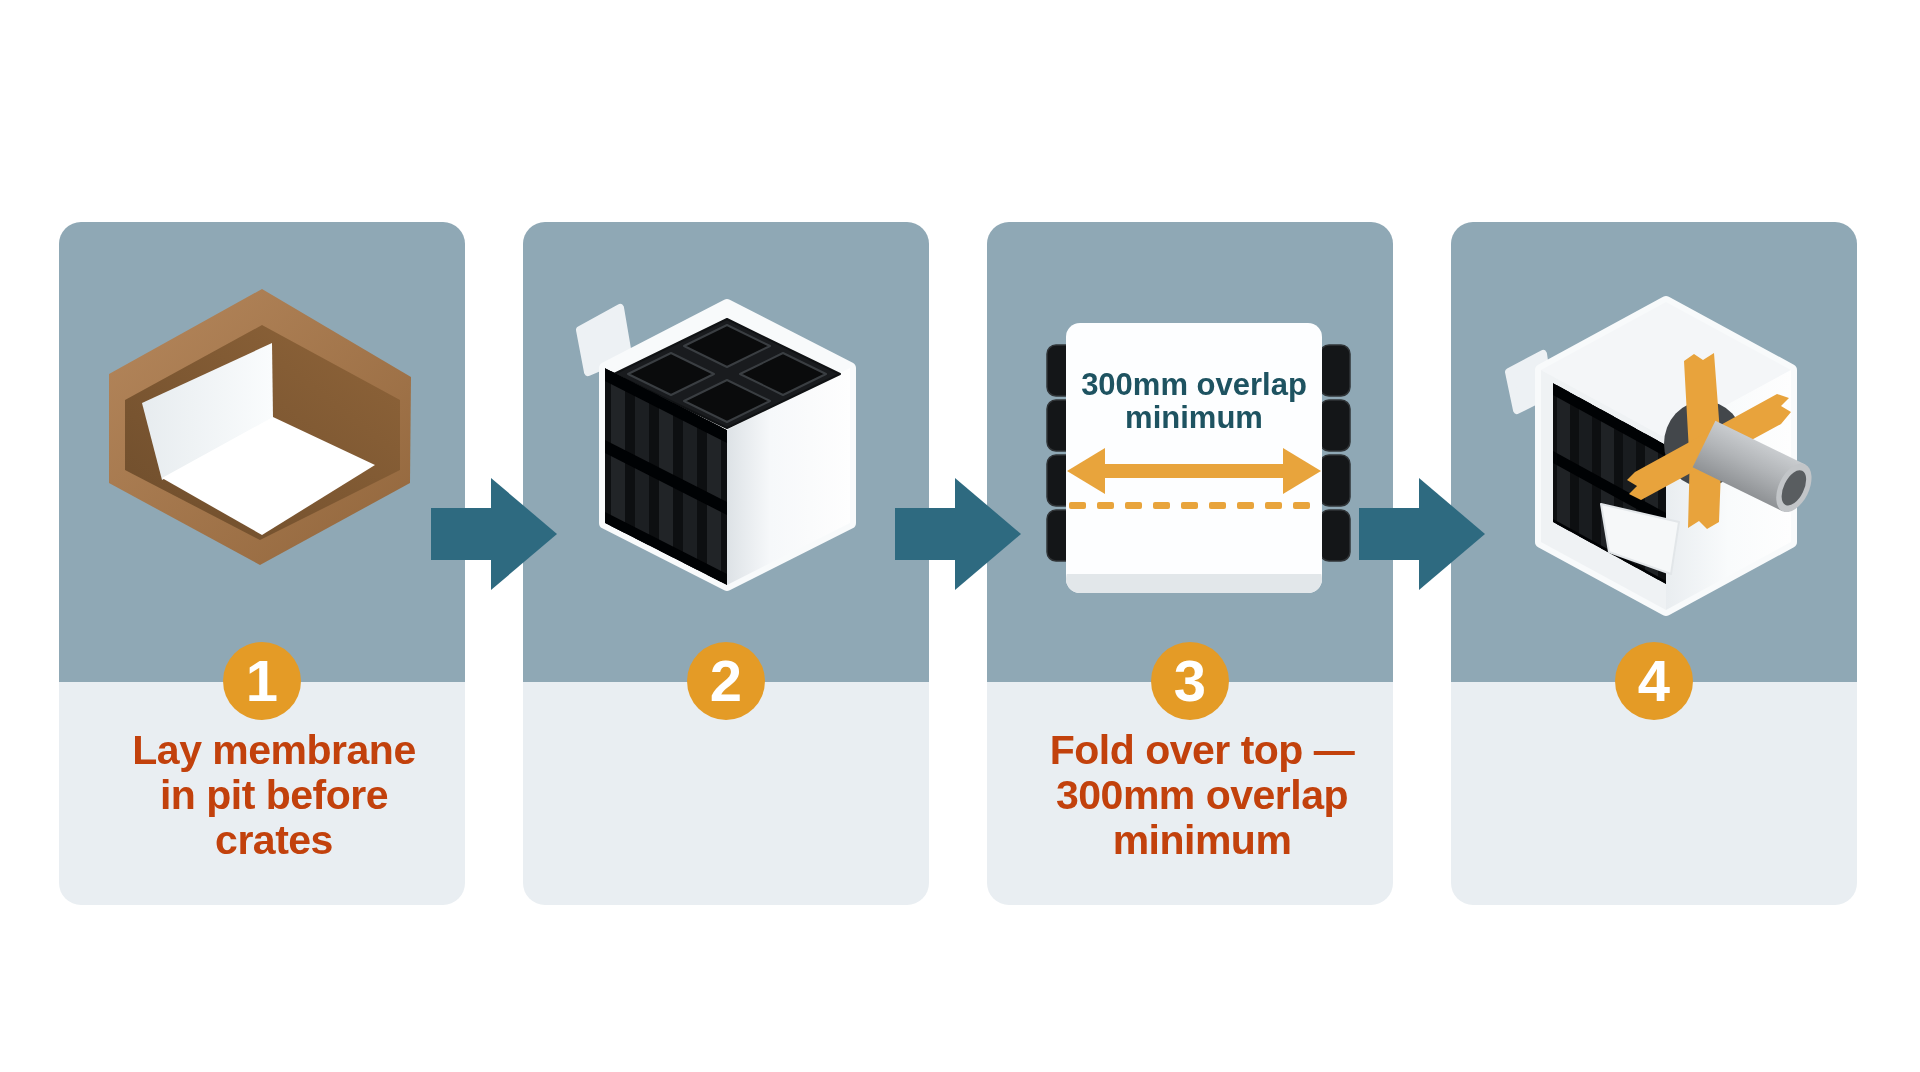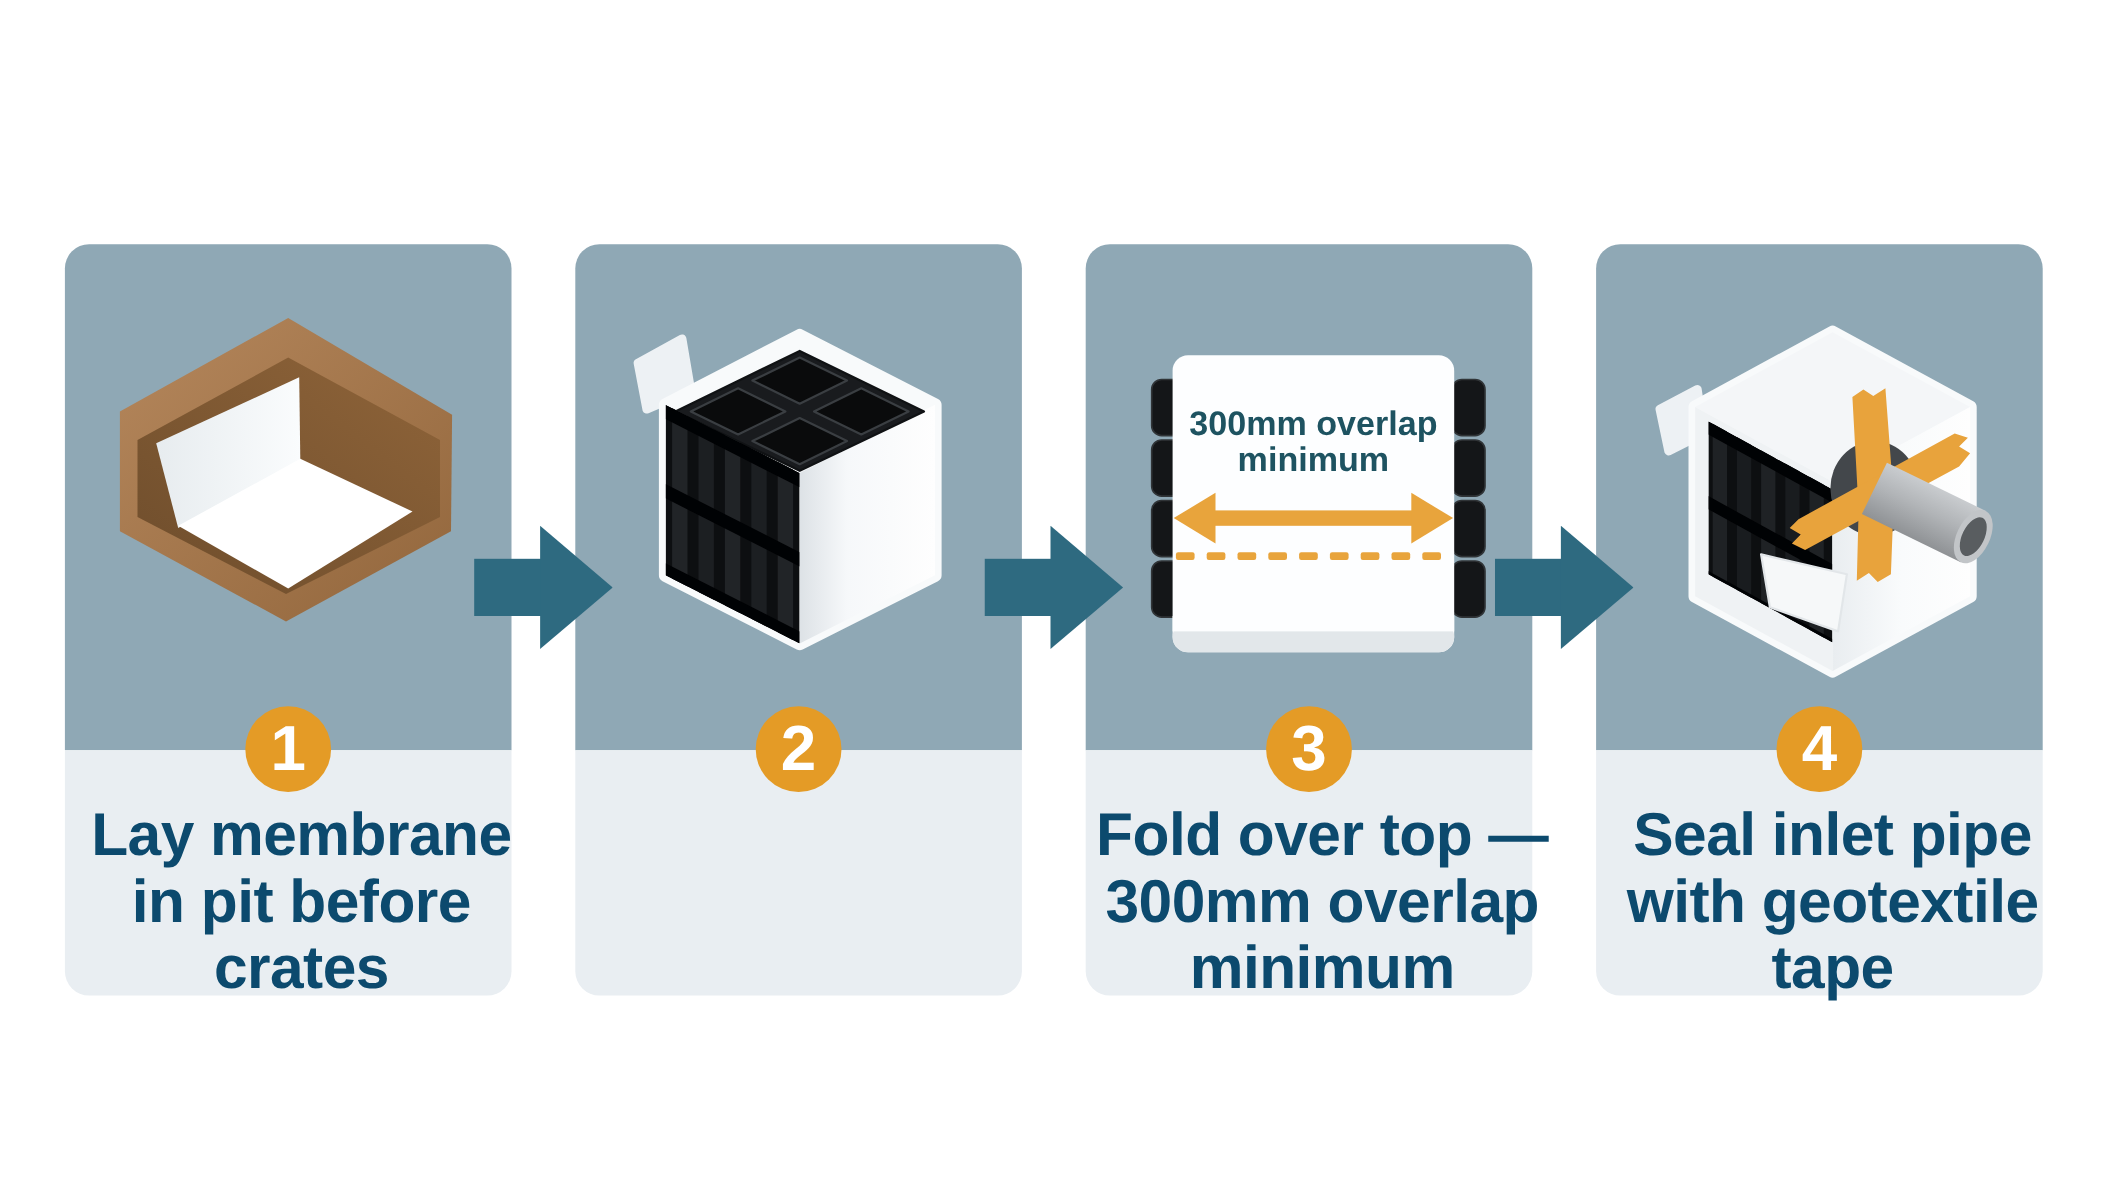--- a/index.html
+++ b/index.html
@@ -17,22 +17,22 @@
     background:#E9EEF2;border-radius:0 0 22px 22px;
   }
   .badge{
     position:absolute;top:-40px;left:50%;transform:translateX(-50%);
     width:78px;height:78px;border-radius:50%;background:#E49B26;
     display:flex;align-items:center;justify-content:center;
     color:#ffffff;font-weight:bold;font-size:58px;line-height:1;
   }
   .caption{
     position:absolute;top:46px;left:0;width:430px;
-    text-align:center;font-weight:bold;font-size:55px;line-height:1.1;
-    letter-spacing:-0.5px;color:#0c4a6e;white-space:pre-line;
+    text-align:center;font-weight:bold;font-size:41px;line-height:1.1;
+    letter-spacing:-0.5px;color:#c2410c;white-space:pre-line;
   }
   .flow-arrow{position:absolute;top:478px;width:126px;height:112px;}
   .illus{position:absolute;top:0;left:0;width:406px;height:460px;}
   .overlap-label{
     position:absolute;left:79px;top:146px;width:256px;
     text-align:center;font-weight:bold;font-size:31px;line-height:1.08;
     color:#1E5361;white-space:pre-line;
   }
 </style>
 </head>
@@ -225,23 +225,20 @@
           <rect x="253" y="196" width="100" height="52" fill="url(#p4pipe)"></rect>
           <ellipse cx="353" cy="222" rx="15" ry="26" fill="#C2C5C8"></ellipse>
           <ellipse cx="353" cy="222" rx="10" ry="19" fill="#595D60"></ellipse>
         </g>
       </svg>
     </div>
     <div class="panel-bottom">
       <div class="badge">
         <span>4</span>
       </div>
-      <div class="caption">Seal inlet pipe
-with geotextile
-tape</div>
     </div>
   </section>
 
   <svg class="flow-arrow" style="left:431px" viewBox="0 0 126 112">
     <rect x="0" y="30" width="62" height="52" fill="#2E6A80"></rect>
     <polygon points="60,0 126,56 60,112" fill="#2E6A80"></polygon>
   </svg>
   <svg class="flow-arrow" style="left:895px" viewBox="0 0 126 112">
     <rect x="0" y="30" width="62" height="52" fill="#2E6A80"></rect>
     <polygon points="60,0 126,56 60,112" fill="#2E6A80"></polygon>

